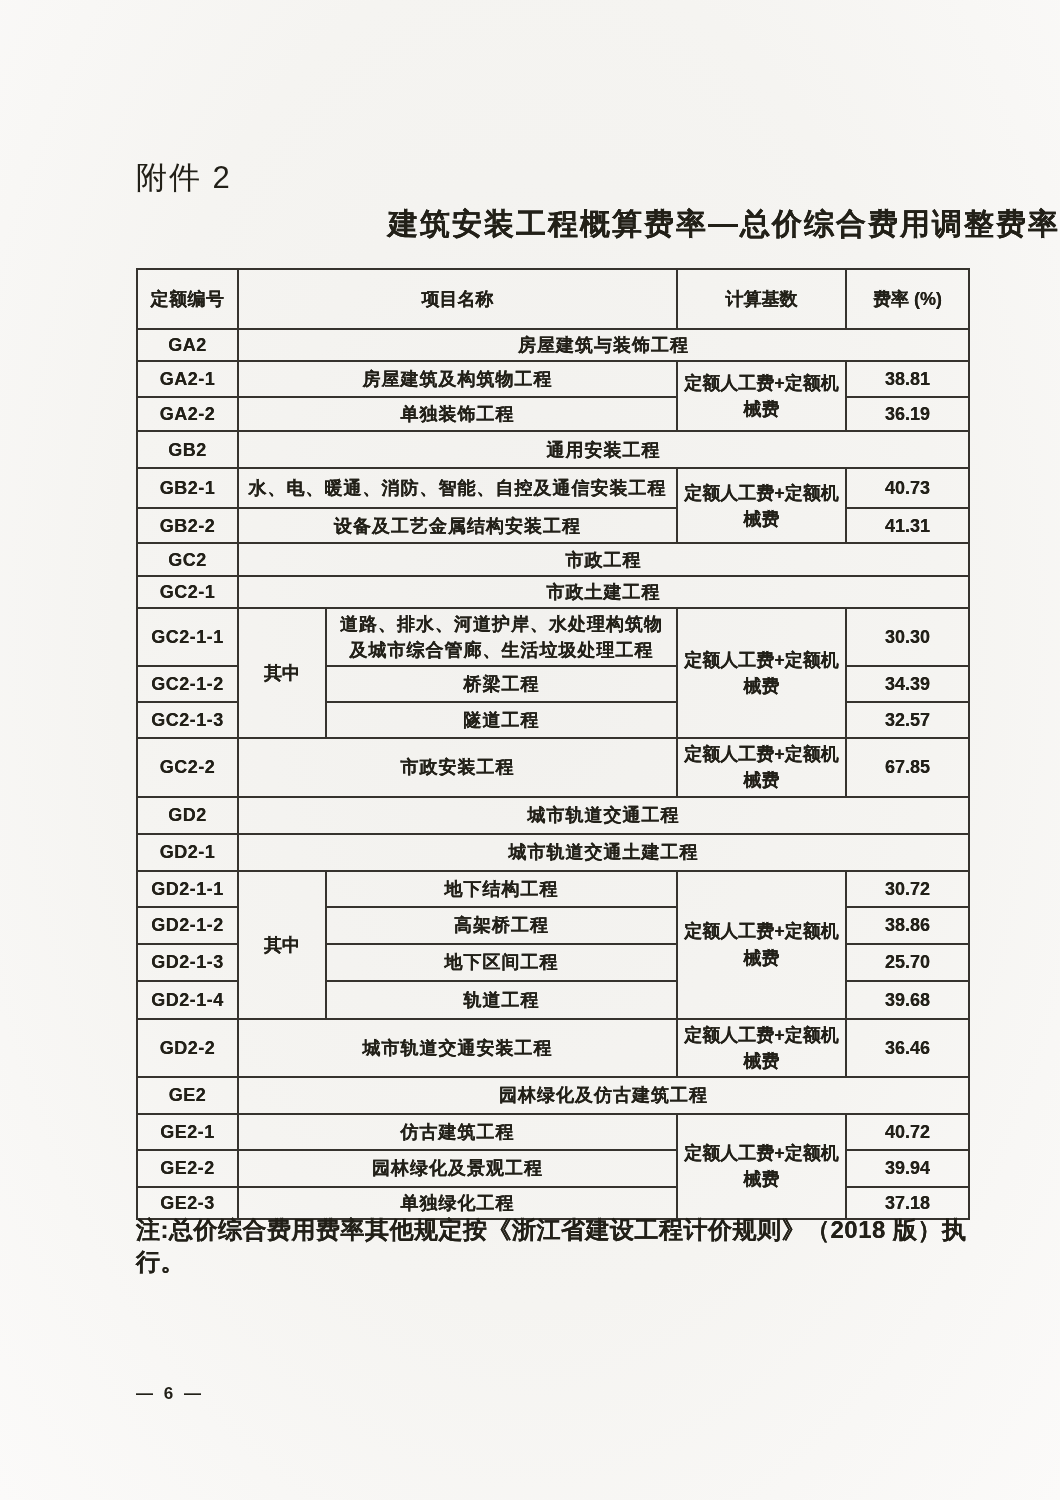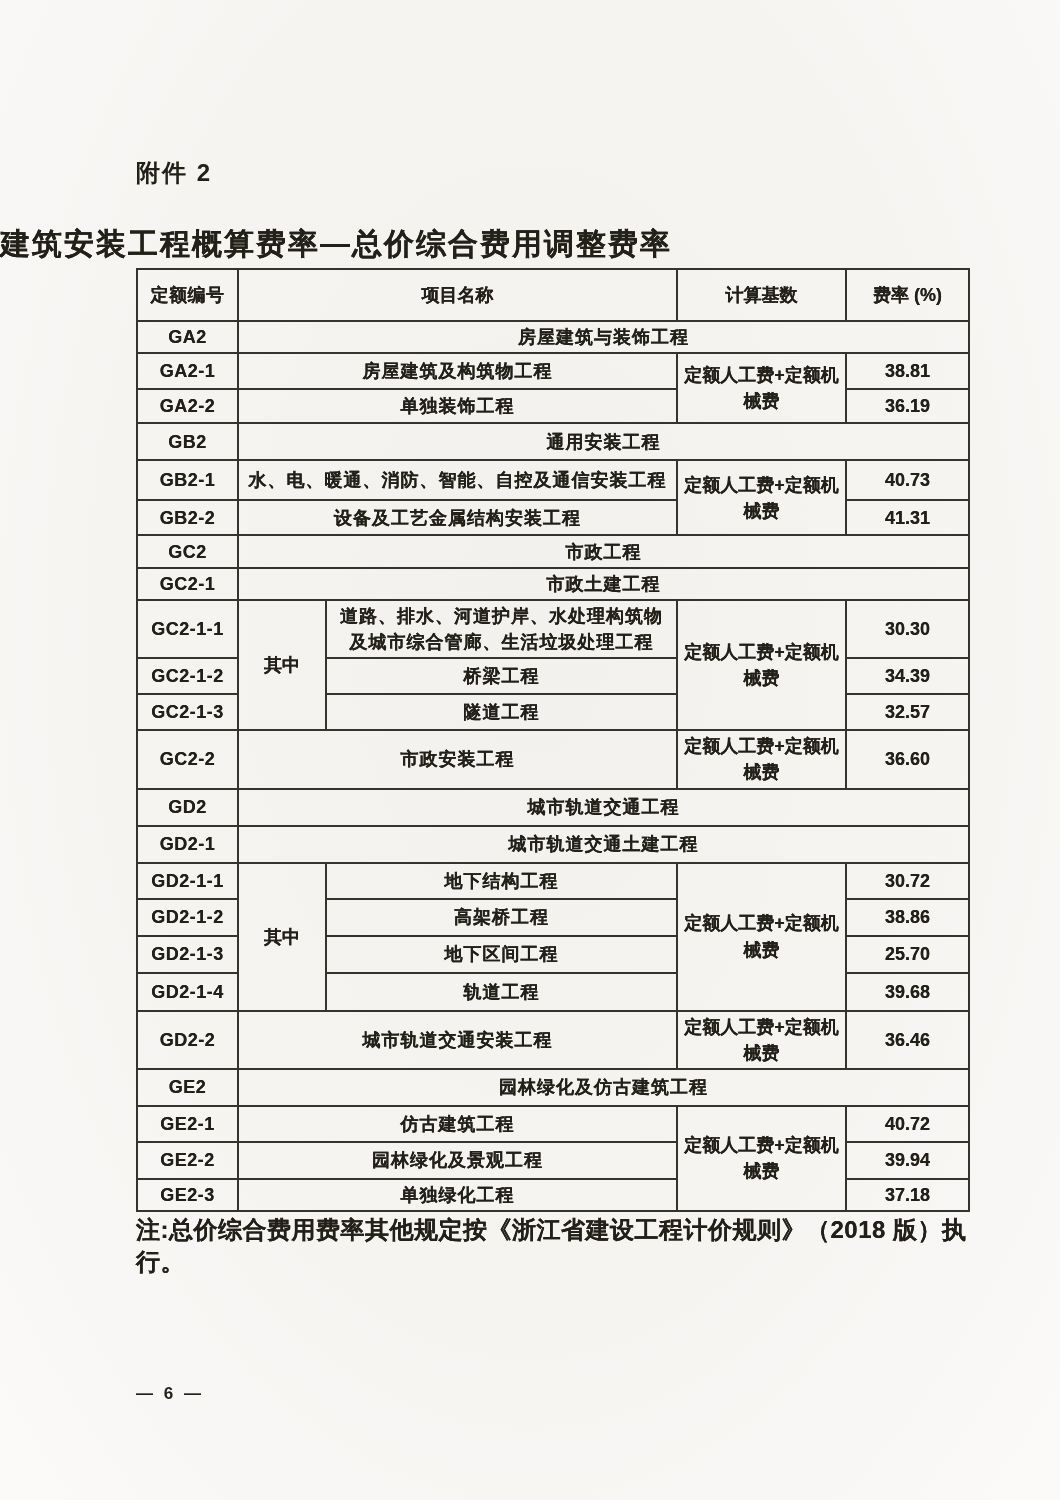--- a/index.html
+++ b/index.html
@@ -7,25 +7,25 @@
   body {
     position: relative;
     width: 1060px; height: 1500px;
     background: radial-gradient(ellipse at 50% 42%, #f2f1ee 0%, #f5f4f1 55%, #fbfaf9 100%);
     font-family: "Liberation Sans", "DejaVu Sans", sans-serif;
     color: #222018;
     overflow: hidden;
   }
   .attachment {
     position: absolute; left: 136px; top: 157px;
-    font-size: 24px; font-weight: bold; letter-spacing: 2px;
+    font-size: 31px; font-weight: normal; letter-spacing: 2px;
   }
   .doc-title {
-    position: absolute; left: 0; top: 224px; width: 1060px;
-    text-align: left;
+    position: absolute; left: 0; top: 204px; width: 1060px;
+    text-align: right;
     font-size: 30px; font-weight: bold; letter-spacing: 2px;
     text-shadow: 0 0 0.6px #222018;
   }
   table.rates {
     position: absolute; left: 136px; top: 268px;
     width: 832px;
     border-collapse: collapse;
     table-layout: fixed;
   }
   table.rates td {
@@ -58,21 +58,21 @@
 <table class="rates">
   <colgroup>
     <col style="width:101px">
       <col style="width:88px">
       <col style="width:351px">
       <col style="width:169px">
       <col style="width:123px">
   </colgroup>
   <tbody>
 
-    <tr style="height:52px">
+    <tr style="height:60px">
       <td class="code">定额编号</td>
       <td colspan="2">项目名称</td>
       <td>计算基数</td>
       <td>费率 (%)</td>
     </tr>
 
     <tr style="height:26px">
       <td class="code">GA2</td>
       <td class="name" colspan="4">房屋建筑与装饰工程</td>
     </tr>
@@ -126,21 +126,21 @@
     </tr>
     <tr style="height:36px">
       <td class="code">GC2-1-3</td>
       <td class="name">隧道工程</td>
       <td class="rate">32.57</td>
     </tr>
     <tr style="height:55px">
       <td class="code">GC2-2</td>
       <td class="name" colspan="2">市政安装工程</td>
       <td class="base">定额人工费+定额机械费</td>
-      <td class="rate">36.60</td>
+      <td class="rate">67.85</td>
     </tr>
 
     <tr style="height:37px">
       <td class="code">GD2</td>
       <td class="name" colspan="4">城市轨道交通工程</td>
     </tr>
     <tr style="height:37px">
       <td class="code">GD2-1</td>
       <td class="name" colspan="4">城市轨道交通土建工程</td>
     </tr>

